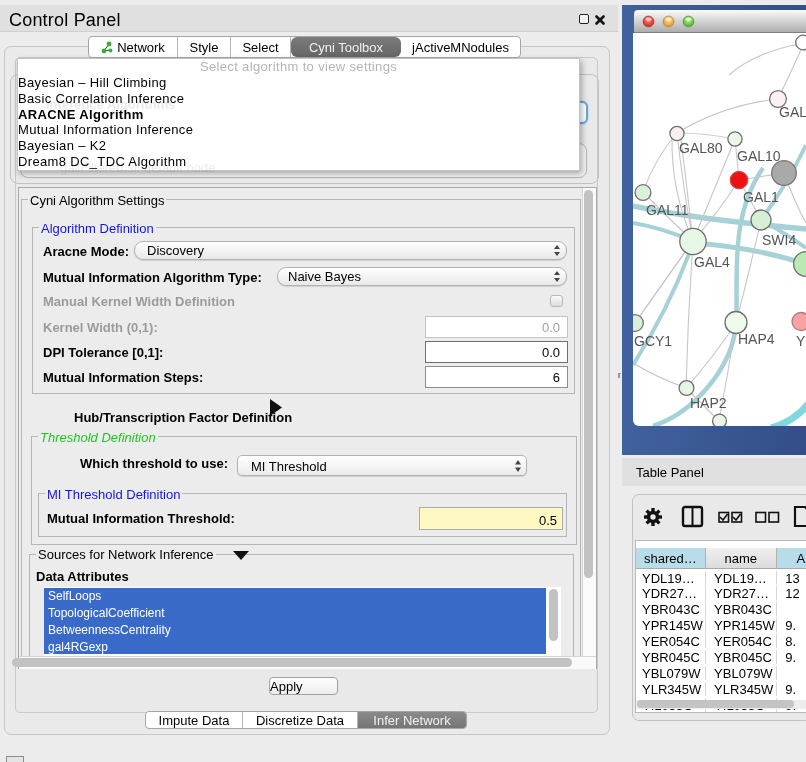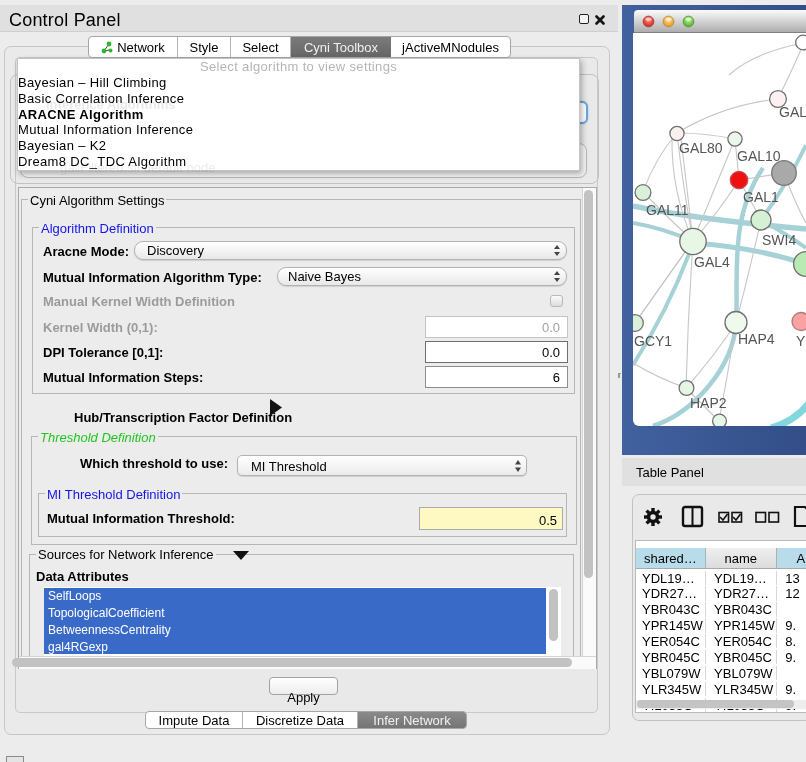--- a/index.html
+++ b/index.html
@@ -44,21 +44,21 @@
     <svg width="12" height="13" viewBox="0 0 12 13" style="margin-right:4px;">
       <line x1="3" y1="10" x2="8" y2="3" stroke="#444" stroke-width="1"></line>
       <line x1="3" y1="10" x2="9" y2="9" stroke="#444" stroke-width="1"></line>
       <circle cx="8" cy="3" r="2.4" fill="#2db52d"></circle>
         <circle cx="3" cy="10" r="2.4" fill="#2db52d"></circle>
         <circle cx="9.5" cy="9.5" r="2" fill="#2db52d"></circle>
     </svg>Network
   </div>
   <div style="width:53px;display:flex;align-items:center;justify-content:center;border-right:1px solid #b5b5b5;">Style</div>
   <div style="width:60px;display:flex;align-items:center;justify-content:center;border-right:1px solid #b5b5b5;">Select</div>
-  <div style="width:100px;display:flex;align-items:center;justify-content:center;background:linear-gradient(#7b7b7b,#666);color:#f0f0f0;">Cyni Toolbox</div>
+  <div style="width:110px;display:flex;align-items:center;justify-content:center;background:linear-gradient(#7b7b7b,#666);color:#f0f0f0;border-radius:6px;">Cyni Toolbox</div>
   <div style="width:119px;display:flex;align-items:center;justify-content:center;">jActiveMNodules</div>
 </div>
 
 <div class="abs" style="left:10px;top:74px;width:589px;height:110px;border:1px solid #c2c2c2;border-radius:8px;"></div>
 <div class="abs" style="left:300px;top:101px;width:288px;height:23px;border:2px solid #6ba6dc;border-radius:6px;background:#fff;box-shadow:0 0 2px #8ab8e4;"></div>
 <div class="abs" style="left:20px;top:143px;width:567px;height:35px;border:1px solid #b8b8b8;border-radius:8px;background:#f4f4f4;"></div>
 
 <div class="abs" style="left:18px;top:187px;width:579px;height:482px;border:1px solid #a9a9a9;background:#ececec;"></div>
 
 <div class="abs" style="left:21px;top:199px;width:560px;height:470px;border:1px solid #b6b6b6;border-bottom:none;"></div>
@@ -120,21 +120,21 @@
 
 <div class="abs" style="left:44px;top:587px;width:517px;height:70px;background:#fff;"></div>
 <div class="abs" style="left:44px;top:588px;width:502px;height:66px;background:#3a6ac8;color:#fff;font-size:12px;line-height:16.9px;padding-left:4px;">SelfLoops<br>TopologicalCoefficient<br>BetweennessCentrality<br>gal4RGexp</div>
 <div class="abs" style="left:549px;top:589px;width:9px;height:52px;background:#c2c2c2;border-radius:5px;"></div>
 
 <div class="abs" style="left:582px;top:188px;width:14px;height:468px;background:#fafafa;border-left:1px solid #d5d5d5;"></div>
 <div class="abs" style="left:584px;top:190px;width:9px;height:388px;background:#c2c2c2;border-radius:5px;"></div>
 <div class="abs" style="left:19px;top:656px;width:577px;height:13px;background:#fafafa;border-top:1px solid #d5d5d5;"></div>
 <div class="abs" style="left:12px;top:658px;width:560px;height:9px;background:#c2c2c2;border-radius:5px;"></div>
 
-<div class="abs" style="left:269px;top:677px;width:69px;height:18px;border:1px solid #a2a2a2;border-radius:4px;background:linear-gradient(#fff,#ededed);font-size:13px;text-align:center;padding-top:12px;">Apply</div>
+<div class="abs" style="left:269px;top:677px;width:69px;height:18px;border:1px solid #a2a2a2;border-radius:4px;background:linear-gradient(#fff,#ededed);font-size:13px;padding-top:1px;">Apply</div>
 
 <div class="abs" style="left:145px;top:711px;height:18px;display:flex;font-size:13px;border:1px solid #a6a6a6;border-radius:4px;overflow:hidden;background:#fff;">
   <div style="width:97px;display:flex;align-items:center;justify-content:center;border-right:1px solid #b5b5b5;">Impute Data</div>
   <div style="width:115px;display:flex;align-items:center;justify-content:center;border-right:1px solid #b5b5b5;">Discretize Data</div>
   <div style="width:108px;display:flex;align-items:center;justify-content:center;background:linear-gradient(#8a8a8a,#757575);color:#f0f0f0;">Infer Network</div>
 </div>
 
 <div class="abs" style="left:6px;top:756px;width:18px;height:10px;border:1px solid #8a8a8a;background:#e4e4e4;"></div>
 
 <div class="abs" style="left:17px;top:58px;width:563px;height:113px;background:#fff;border:1px solid #c4c4c4;box-shadow:2px 3px 6px rgba(0,0,0,0.3);font-size:13px;letter-spacing:0.35px;">

